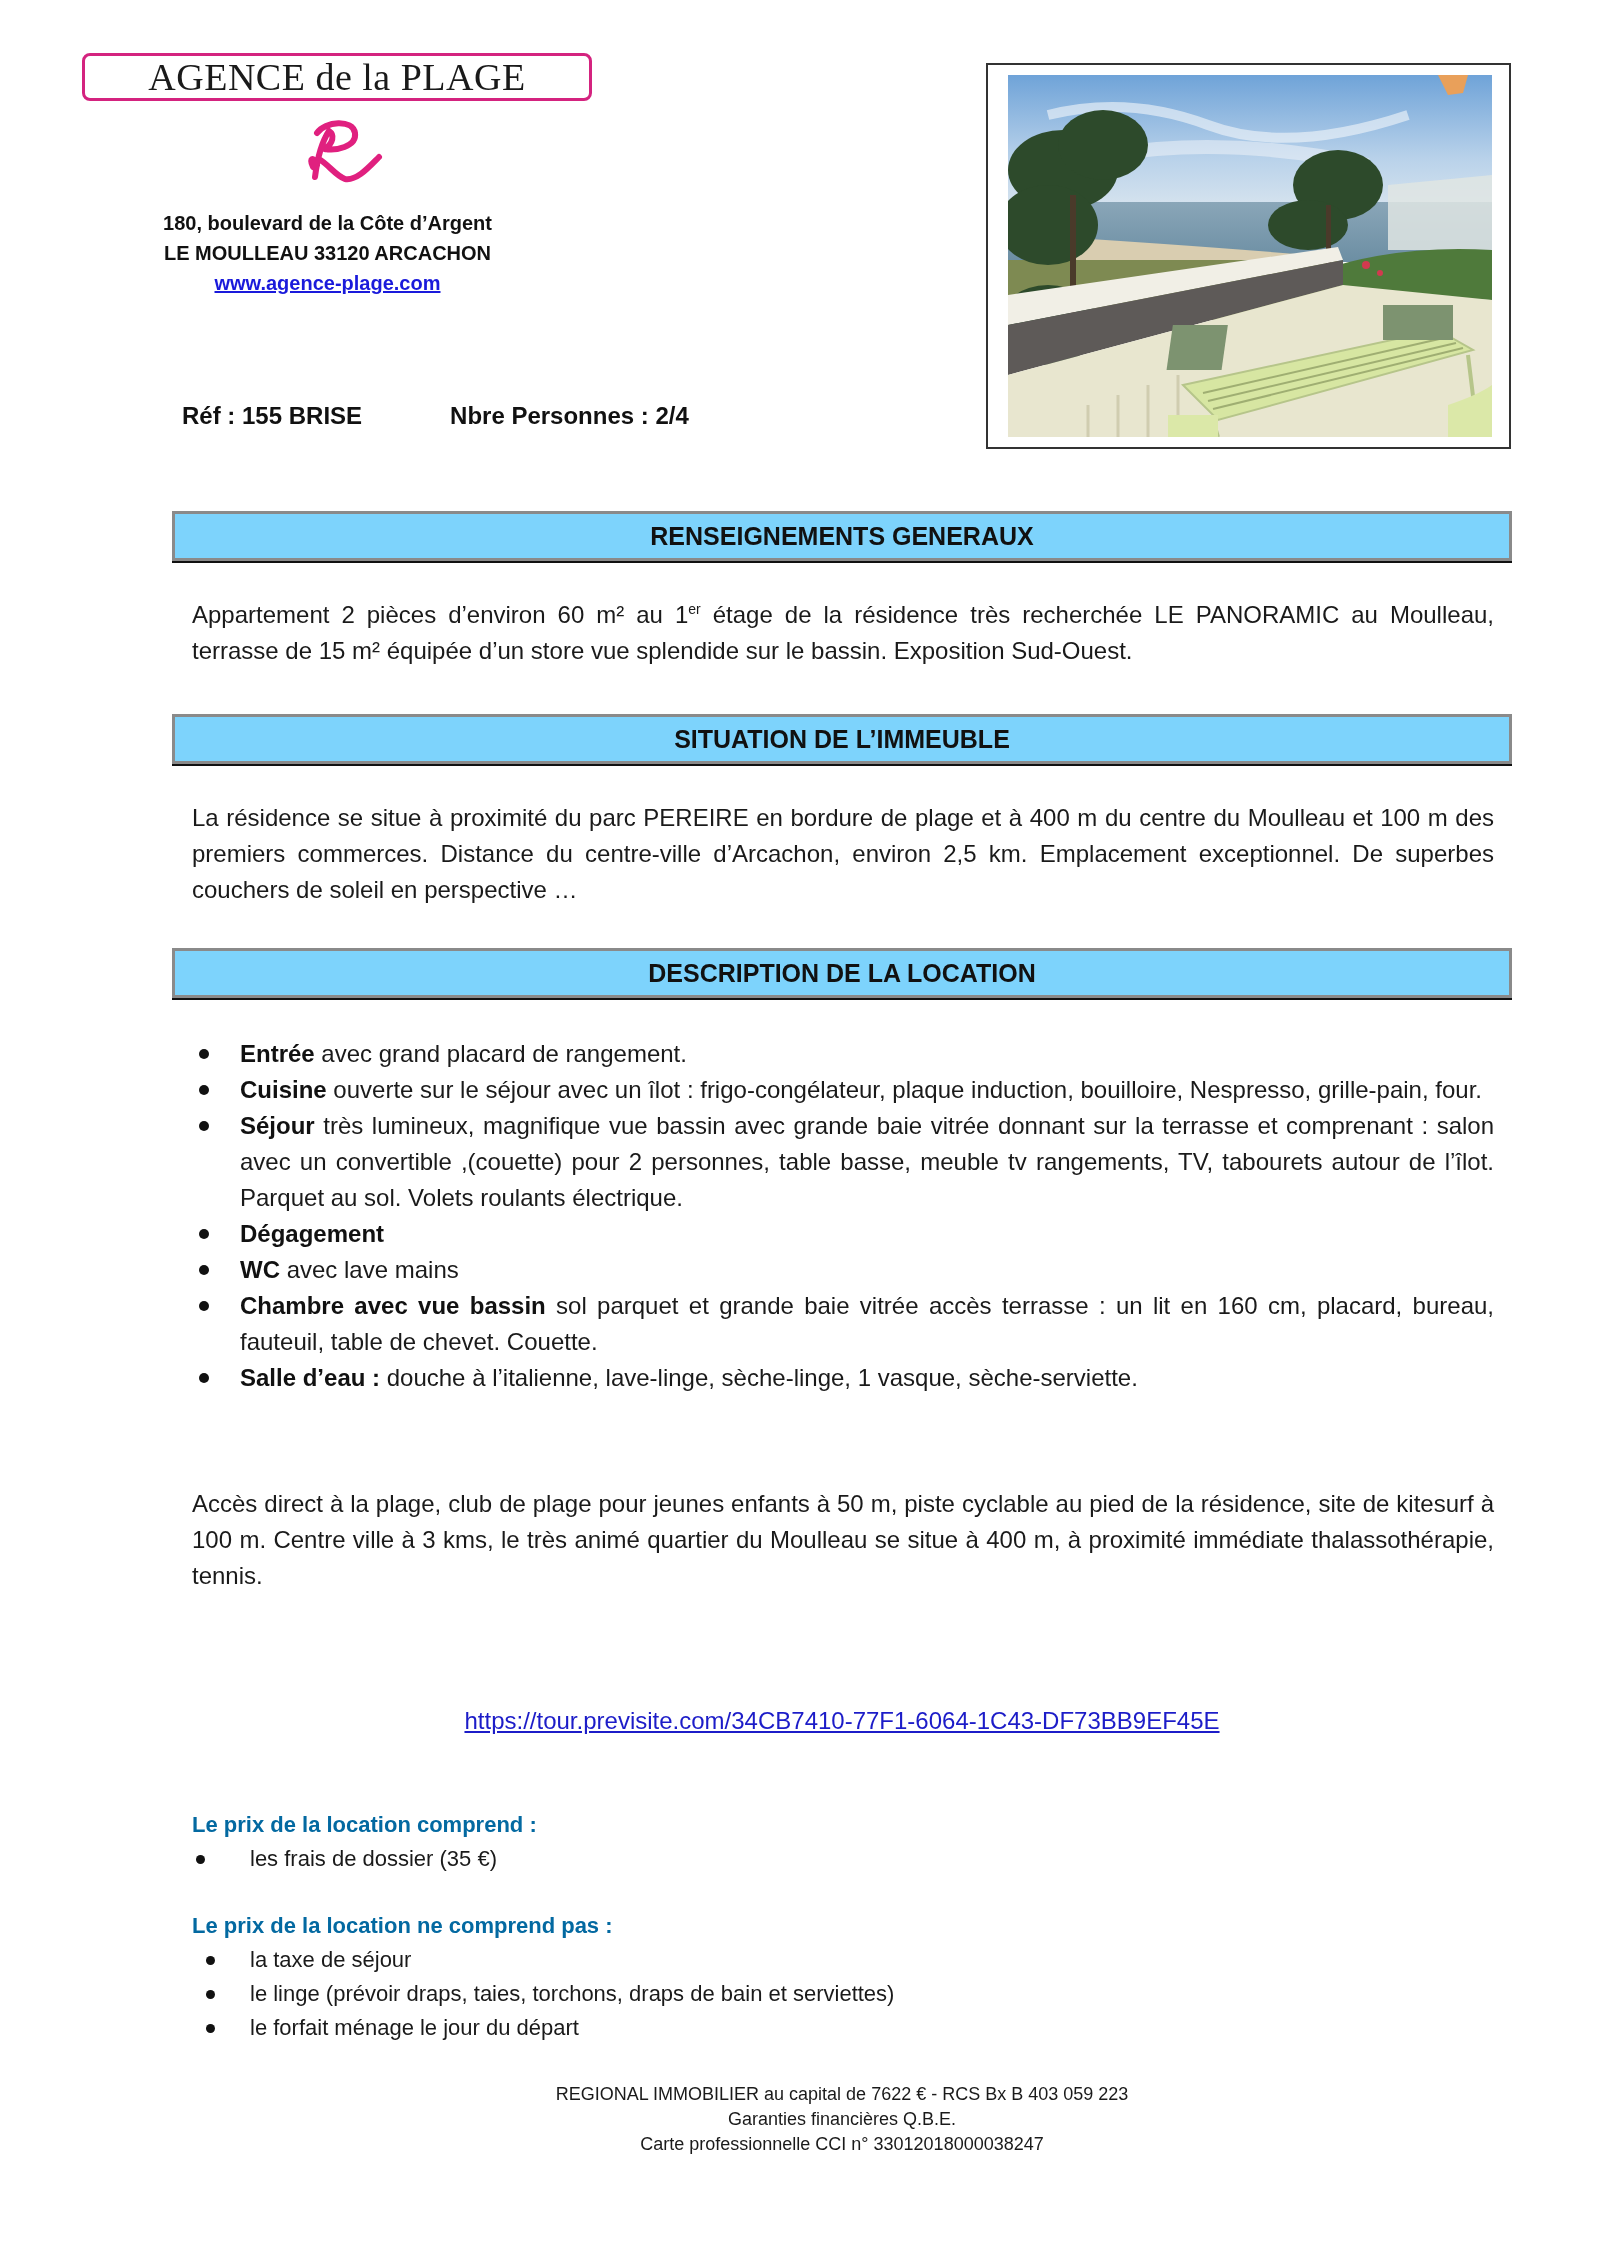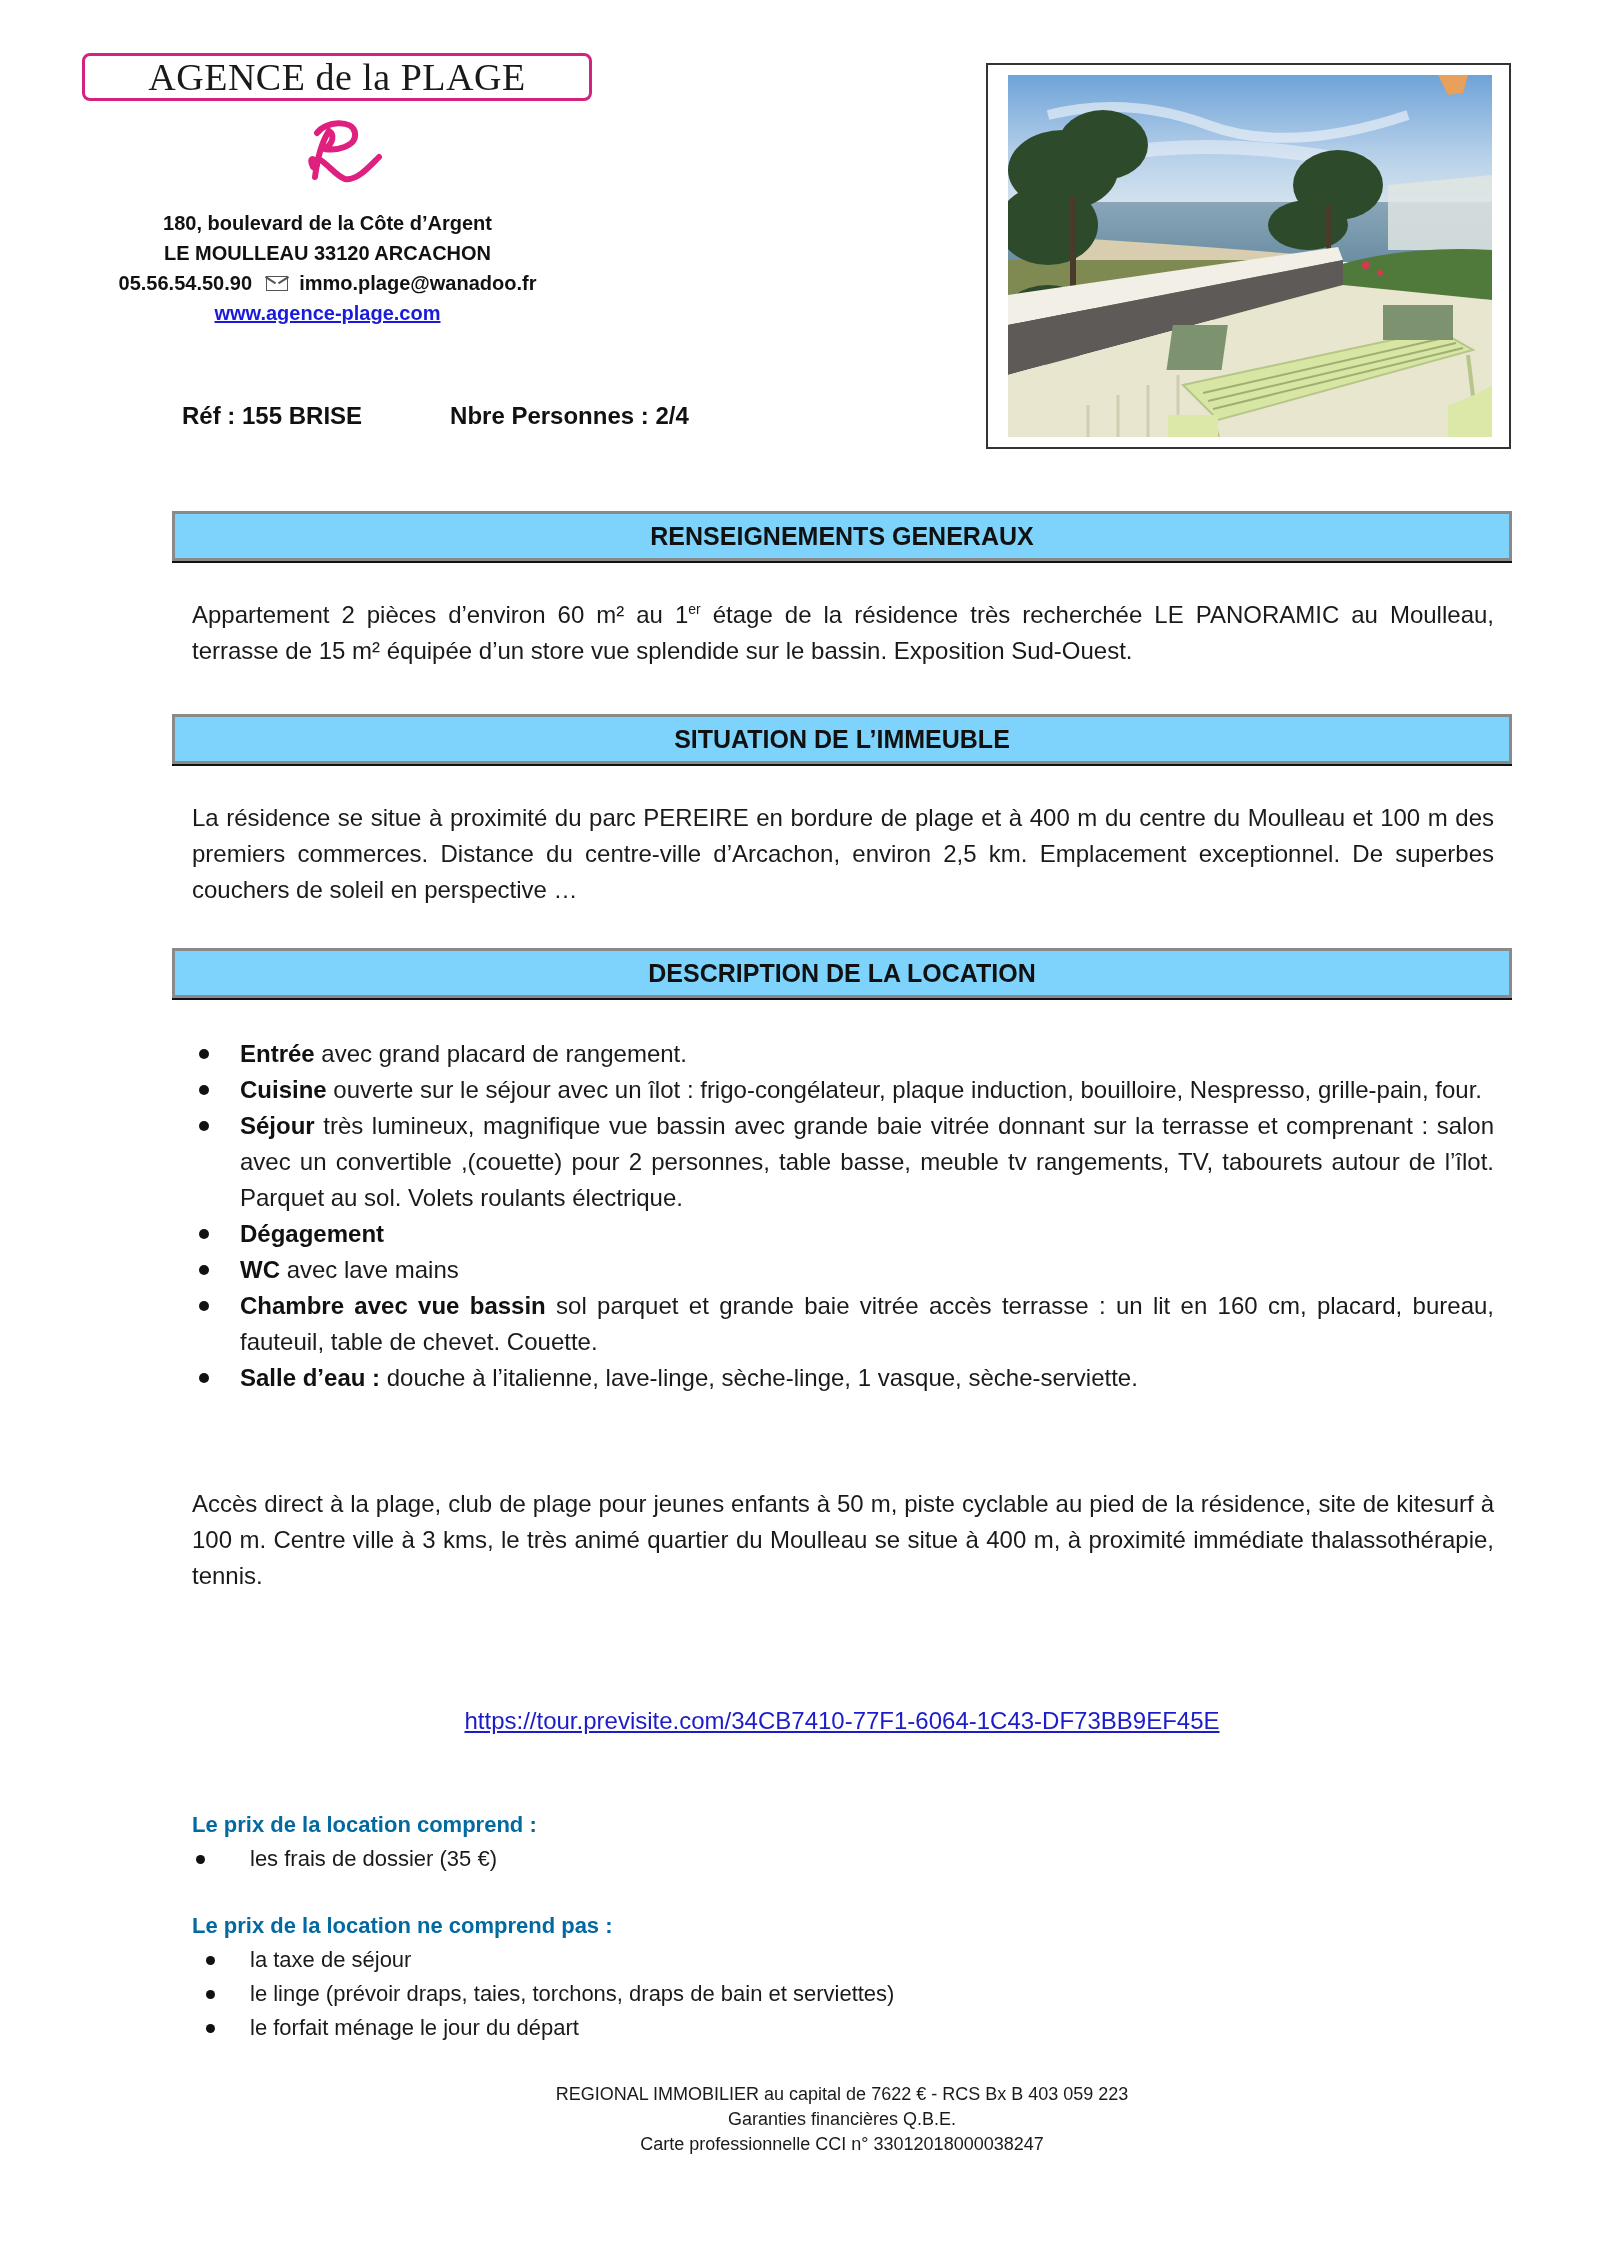--- a/index.html
+++ b/index.html
@@ -122,25 +122,20 @@
 </div>
 <div class="abs logo-mark">
   <svg viewBox="0 0 90 80" width="90" height="80">
     <path d="M22 18 C30 6, 58 4, 60 18 C62 32, 40 36, 30 34 M30 34 C38 28, 40 20, 34 16 M34 16 C26 28, 22 46, 20 62 M22 50 C18 40, 14 44, 18 52 M24 44 C34 50, 40 60, 50 64 C62 66, 74 52, 84 42" fill="none" stroke="#e0207f" stroke-width="6" stroke-linecap="round" stroke-linejoin="round"></path>
   </svg>
 </div>
 
 <div class="abs agency-info">
   <span class="line">180, boulevard de la Côte d’Argent</span>
   <span class="line">LE MOULLEAU 33120 ARCACHON</span>
-  <span class="line">
-    <span>05.56.54.50.90</span>
-    <span class="mail-icon"></span>
-    <span>immo.plage@wanadoo.fr</span>
-  </span>
   <span class="line"><a>www.agence-plage.com</a></span>
 </div>
 
 <div class="abs ref-line">
   <span>Réf : 155 BRISE</span>
   <span>Nbre Personnes : 2/4</span>
 </div>
 
 <div class="abs photo-frame">
   <div class="photo" title="Terrasse avec table et chaises, vue sur le bassin, pins et plage">

